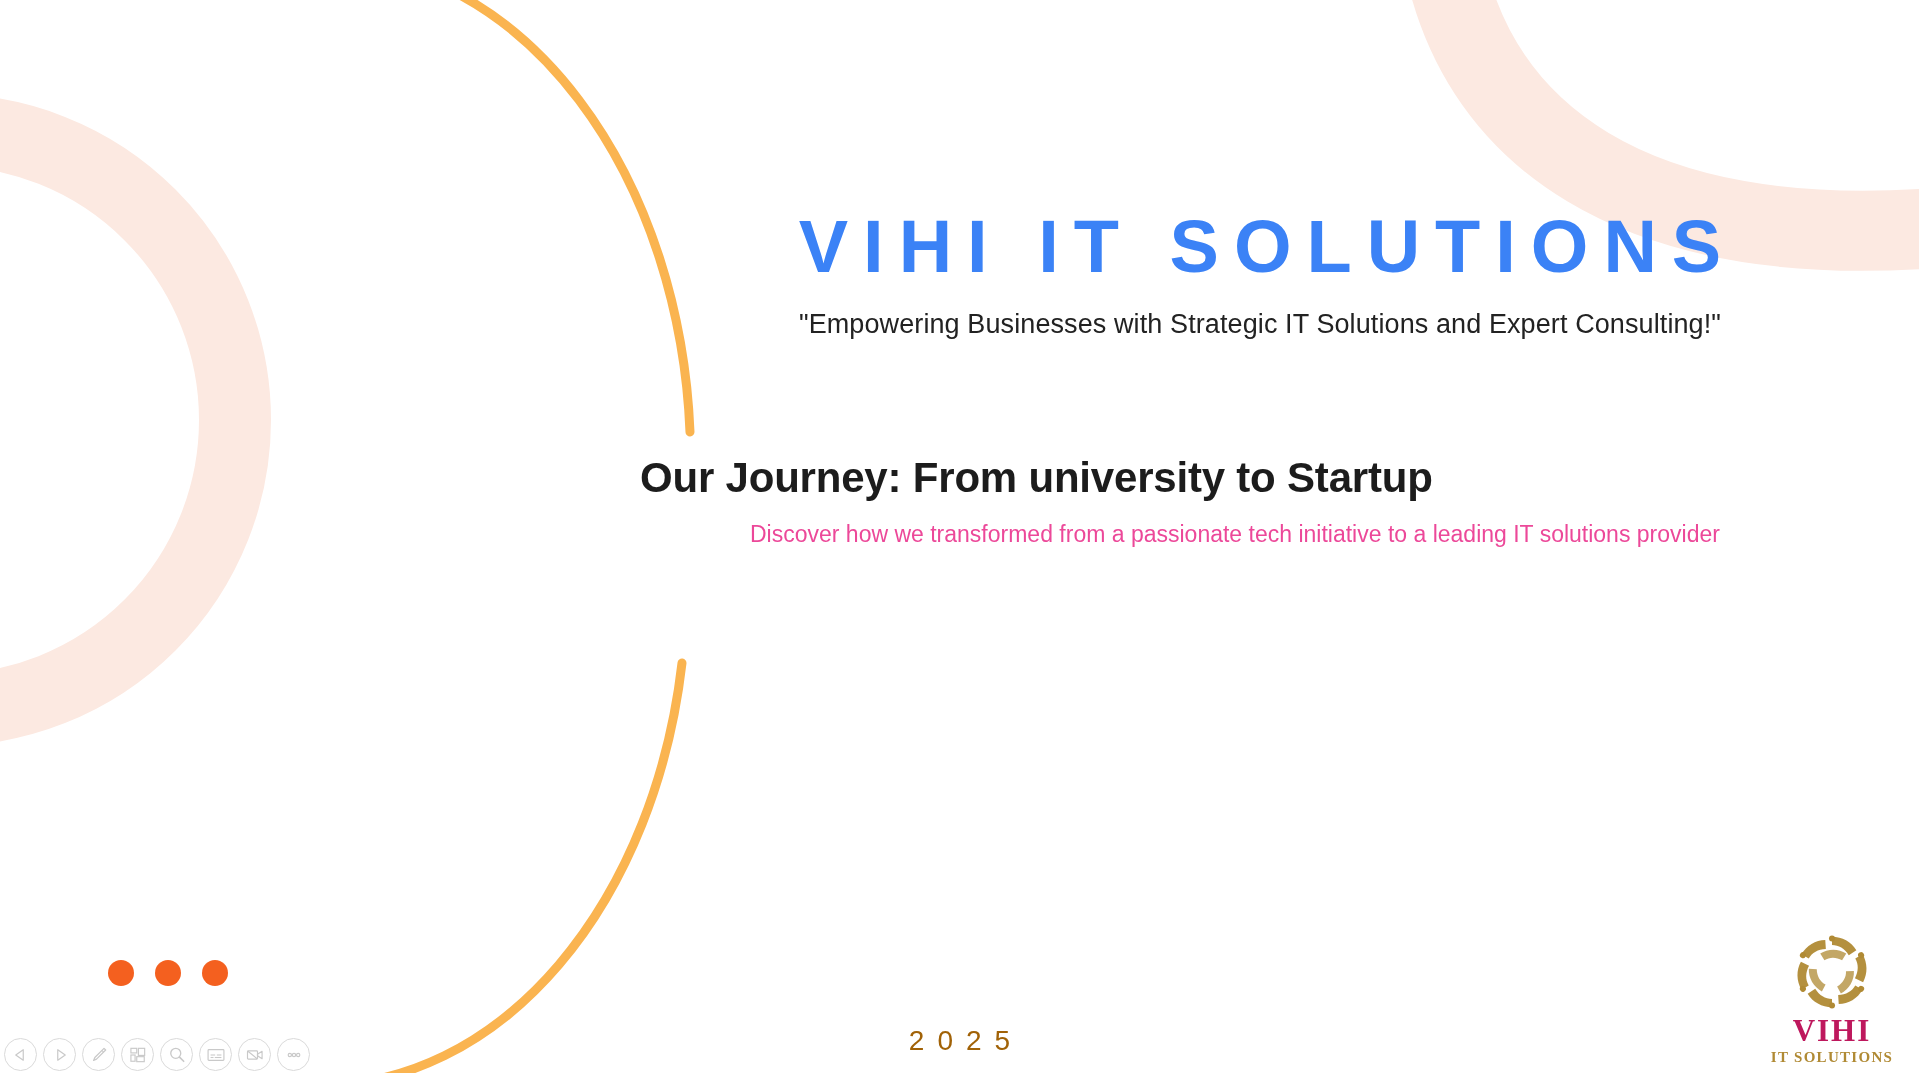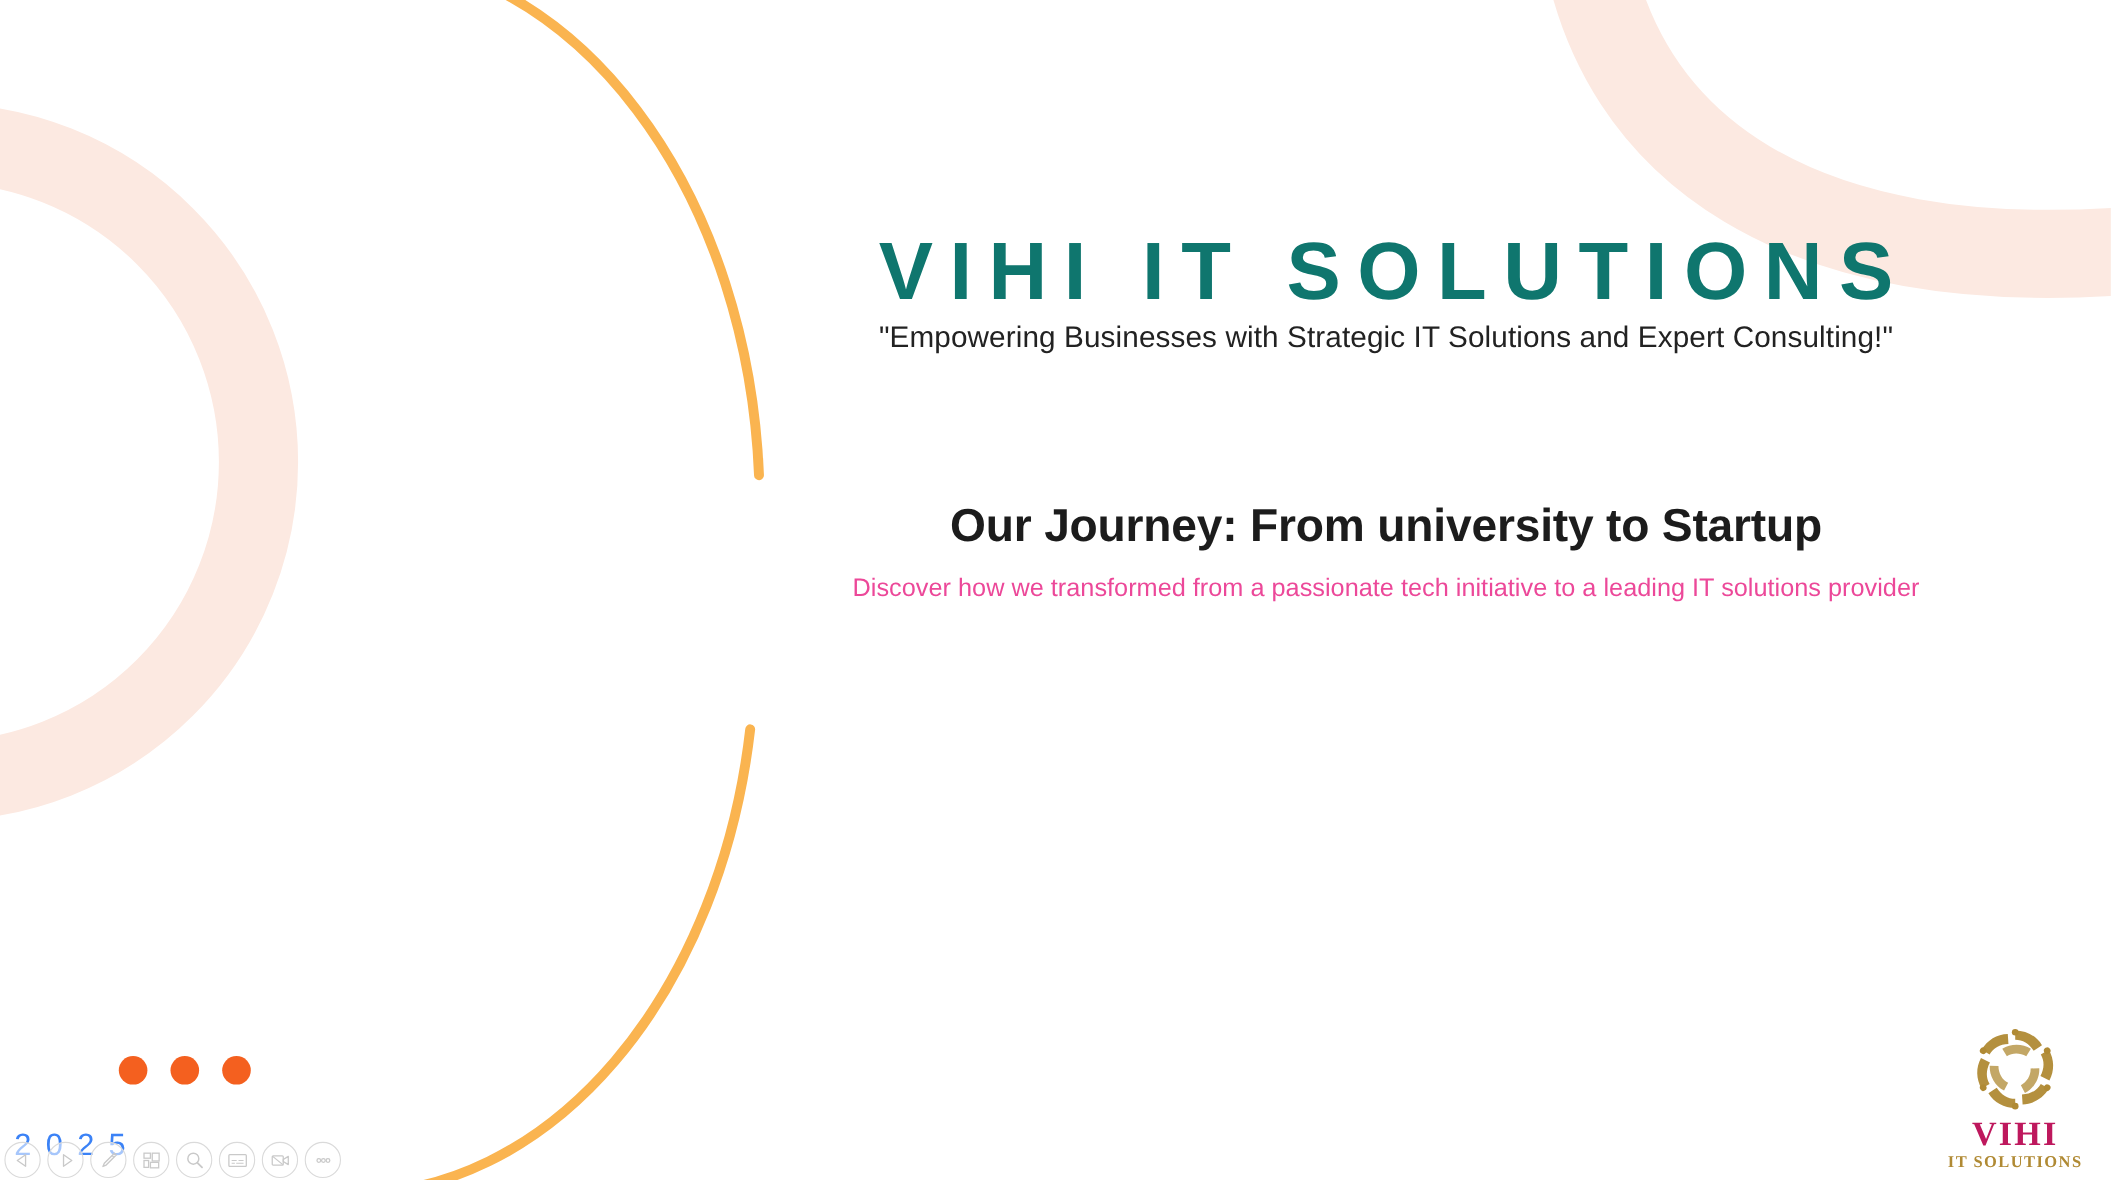--- a/index.html
+++ b/index.html
@@ -38,44 +38,44 @@
     width: 1240px;
     text-align: center;
     z-index: 5;
   }
 
   .brand-title {
     font-family: "Liberation Sans", sans-serif;
     font-size: 74px;
     font-weight: 700;
     letter-spacing: 15px;
-    color: #0f766e;
+    color: #3b82f6;
     line-height: 1.0;
-    margin: 0 0 6px 0;
+    margin: 0 0 24px 0;
     white-space: nowrap;
     text-indent: 15px;
   }
 
   .brand-tagline {
     font-family: "Liberation Sans", sans-serif;
     font-size: 27px;
     font-weight: 400;
     color: #222222;
     letter-spacing: 0.1px;
     margin: 0;
     line-height: 1.25;
     white-space: nowrap;
   }
 
   .section-block {
     position: absolute;
     left: 640px;
     top: 455px;
     width: 1240px;
-    text-align: center;
+    text-align: left;
     z-index: 5;
   }
 
   .section-heading {
     font-family: "Liberation Sans", sans-serif;
     font-size: 42px;
     font-weight: 700;
     color: #1c1c1c;
     margin: 0 0 18px 0;
     line-height: 1.1;
@@ -92,26 +92,26 @@
     margin: 0 auto;
     width: 1020px;
   }
 
   
   .year-label {
     position: absolute;
     left: 0;
     right: 0;
     top: 1025px;
-    text-align: left;
+    text-align: center;
     font-family: "Liberation Sans", sans-serif;
     font-size: 28px;
     font-weight: 500;
     letter-spacing: 13px;
-    color: #3b82f6;
+    color: #a16207;
     text-indent: 13px;
     z-index: 5;
   }
 
   
   .dot-cluster {
     position: absolute;
     left: 108px;
     top: 960px;
     display: flex;

